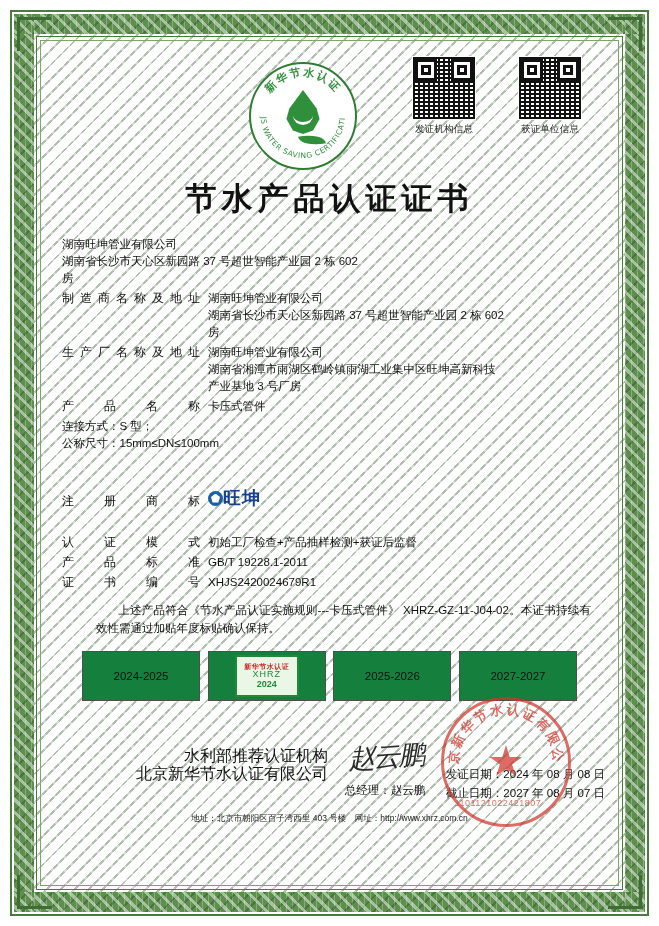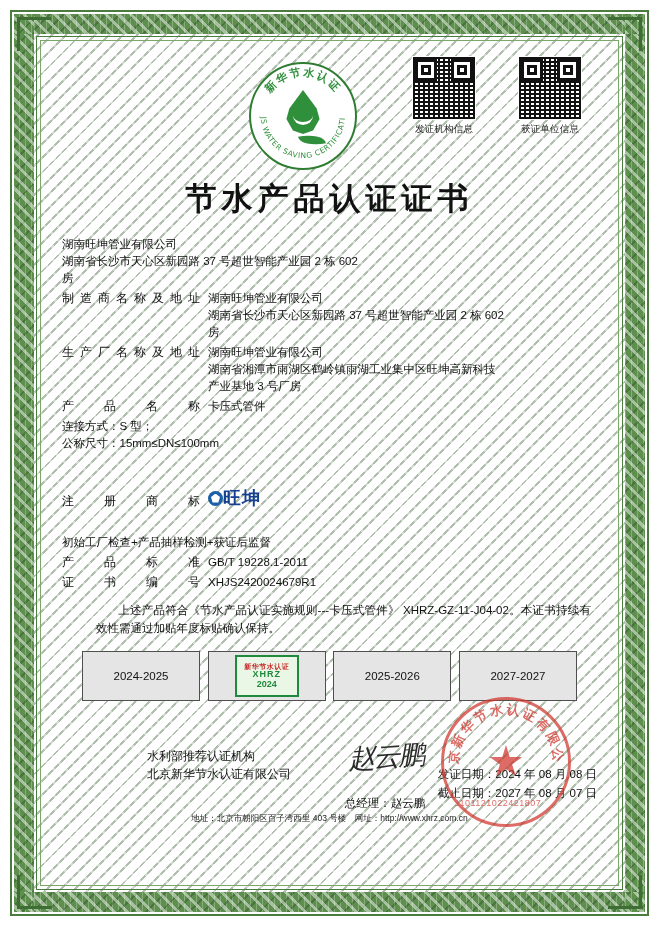--- a/index.html
+++ b/index.html
@@ -269,81 +269,80 @@
   .sticker {
     width: 116px;
     height: 48px;
     border: 1px solid #4f4f4f;
     display: flex;
     align-items: center;
     justify-content: center;
     font-size: 11.5px;
     color: #111;
     position: relative;
-    background: #e5e5e5;
+    background: #15803d;
   }
   .sticker.affixed {
     border-color: #4f4f4f;
   }
   .stamp-inner {
     width: 60px;
     height: 38px;
     border: 2px solid #1f8a3c;
     background: #eaf7e6;
     display: flex;
     flex-direction: column;
     align-items: center;
     justify-content: center;
     line-height: 1.05;
   }
   .stamp-inner .l1 { font-size: 7px; color: #c62828; font-weight: bold; letter-spacing: 0.5px;}
-  .stamp-inner .l2 { font-size: 9px; color: #1f8a3c; font-weight: bold; letter-spacing: 1px; }
+  .stamp-inner .l2 { font-size: 9px; color: #1f8a3c; font-weight: normal; letter-spacing: 1px; }
   .stamp-inner .l3 { font-size: 9px; color: #1f8a3c; font-weight: bold; }
 
   
   .footer {
     position: relative;
     margin-top: 38px;
     height: 92px;
   }
   .issuer {
     position: absolute;
     left: 88px;
     top: 8px;
-    font-size: 12px;
+    font-size: 16px;
     line-height: 18px;
-    text-align: left;
-    color: #111;
-    margin-left: 11px;
+    text-align: right;
+    color: #111;
   }
   .signature {
     position: absolute;
     left: 262px;
     top: 0px;
     width: 150px;
     text-align: center;
   }
   .sign-script {
     font-family: "DejaVu Serif", "Liberation Serif", serif;
     font-style: italic;
     font-size: 27px;
     color: #1a1a1a;
     letter-spacing: -2px;
     transform: rotate(-4deg);
     display: inline-block;
     opacity: 0.92;
   }
   .sign-label {
-    margin-top: 21px;
+    margin-top: 8px;
     font-size: 11.5px;
     color: #111;
   }
   .dates {
     position: absolute;
-    right: 14px;
+    right: 6px;
     top: 26px;
     font-size: 11.5px;
     line-height: 19px;
     color: #111;
     text-align: right;
   }
   .redseal {
     position: absolute;
     right: 40px;
     top: -42px;
@@ -481,20 +480,21 @@
     <div class="trademark-row">
       <div class="flabel" style="width:146px;flex:0 0 146px;">注册商标</div>
       <div class="trademark-mark">
         <span class="tm-badge"></span>
         <span class="tm-text">旺坤</span>
       </div>
     </div>
 
     <div class="fields">
       <div class="frow">
+        <div class="flabel">认证模式</div>
         <div class="fvalue">初始工厂检查+产品抽样检测+获证后监督</div>
       </div>
       <div class="frow">
         <div class="flabel">产品标准</div>
         <div class="fvalue">GB/T 19228.1-2011</div>
       </div>
       <div class="frow">
         <div class="flabel">证书编号</div>
         <div class="fvalue">XHJS2420024679R1</div>
       </div>

